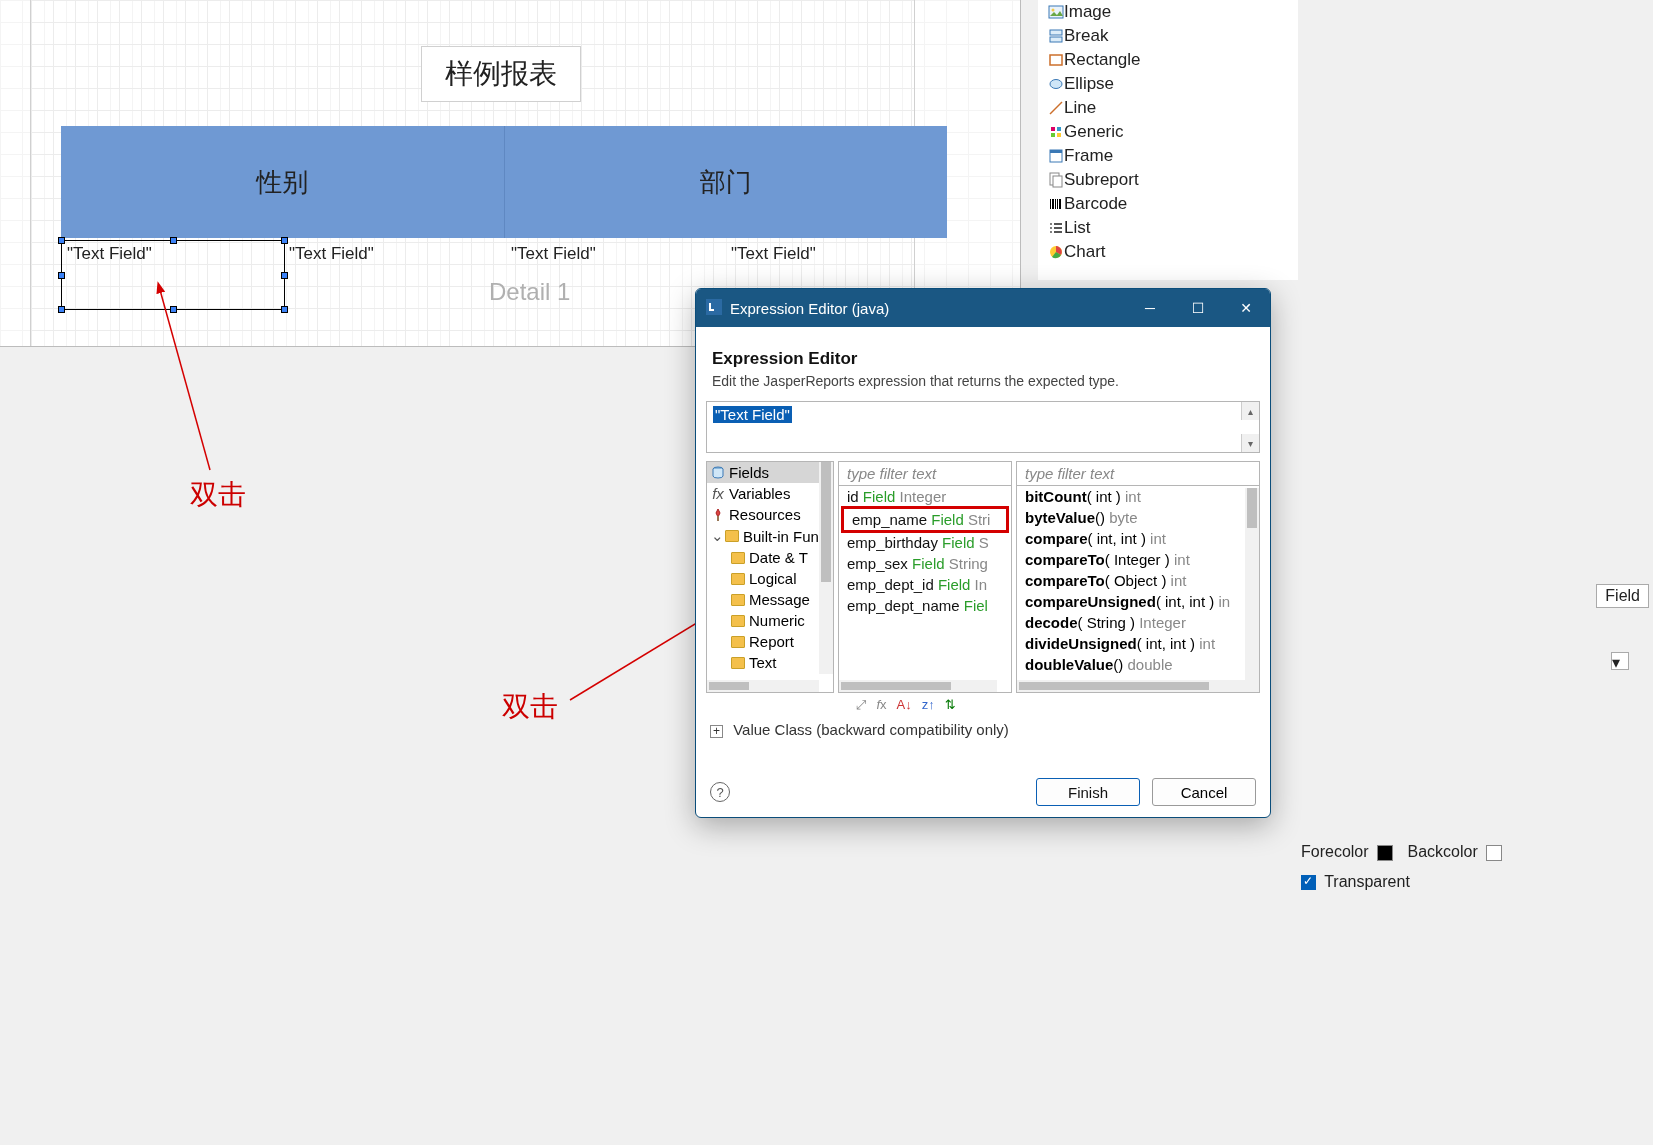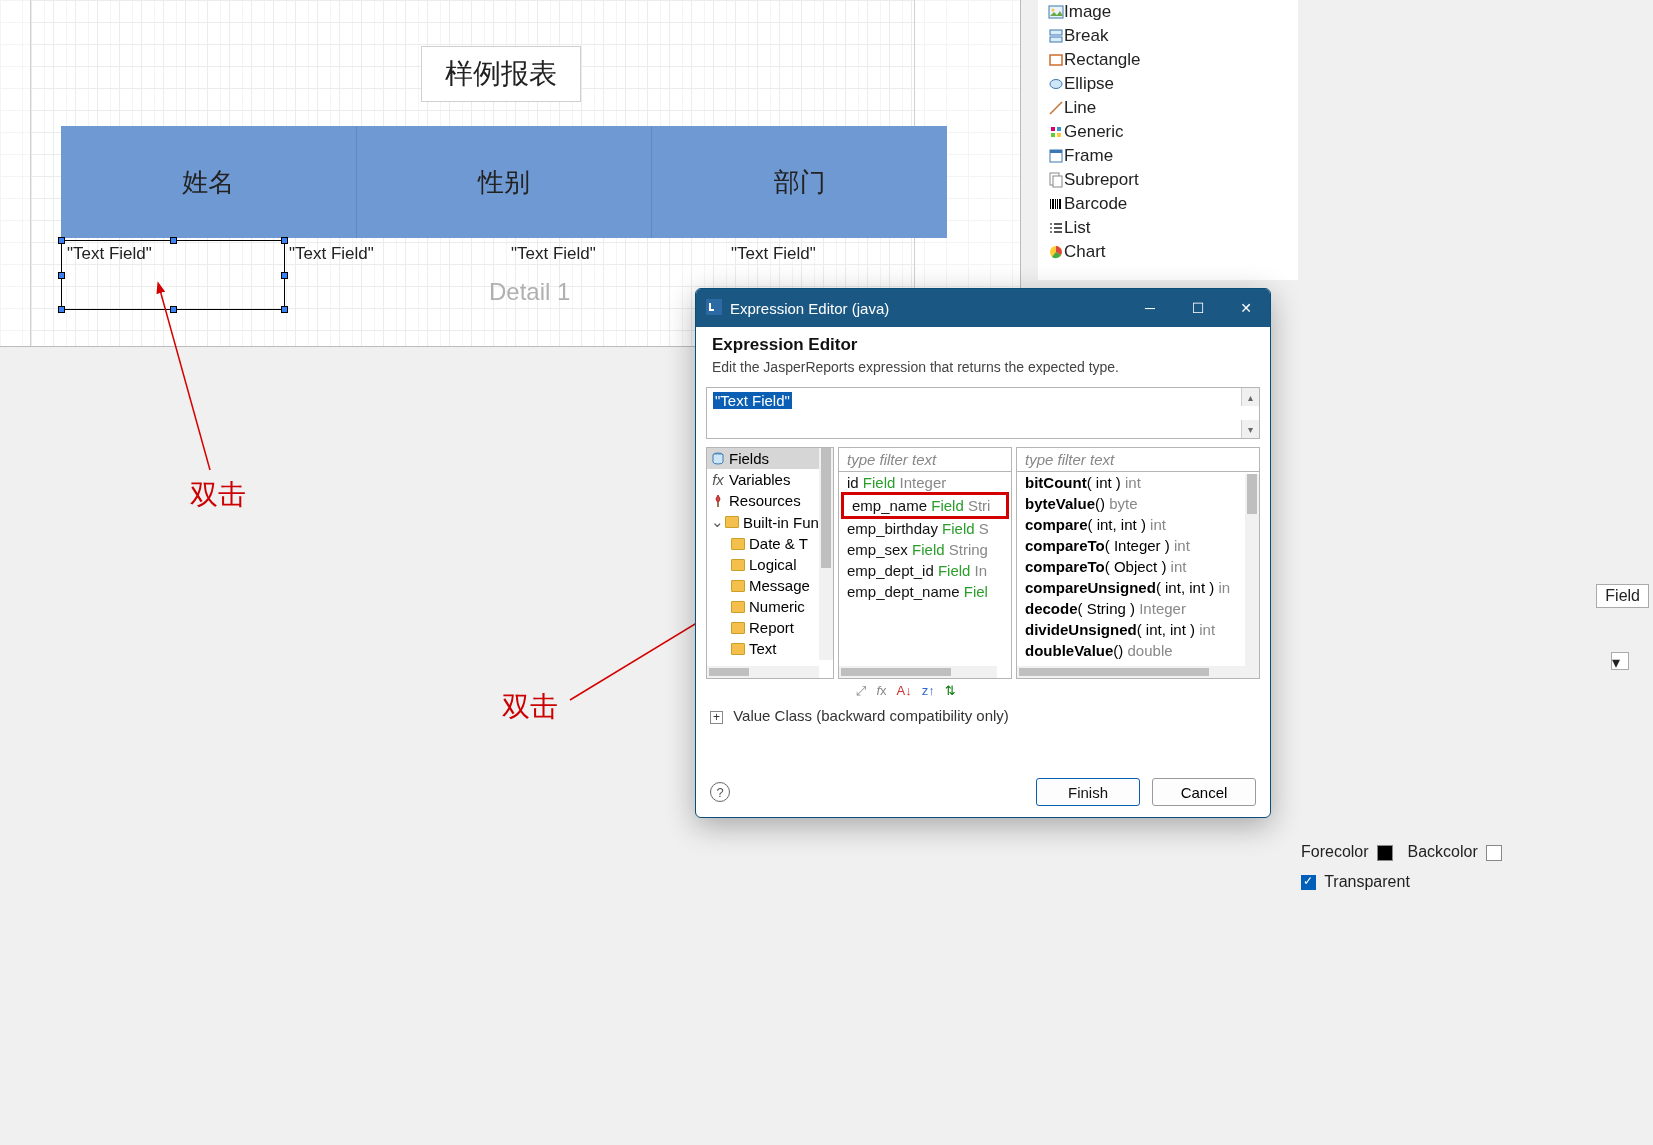--- a/index.html
+++ b/index.html
@@ -36,21 +36,21 @@
   .rightstrip { position:absolute; right:0; top:570px; width:360px; font-size:16px; color:#222; }
   .chk { width:15px; height:15px; border:1px solid #767676; display:inline-block; vertical-align:middle; margin-right:4px; }
   .chk.on { background:#005fb8; border-color:#005fb8; position:relative; }
   .chk.on::after { content:"✓"; color:#fff; font-size:12px; position:absolute; left:1px; top:-2px; }
 
   
   .dlg { position:absolute; left:695px; top:288px; width:576px; height:530px; background:#fff; border:1px solid #0b4d7a; border-radius:6px; box-shadow:0 8px 30px rgba(0,0,0,.3); overflow:hidden; }
   .dlg-titlebar { height:38px; background:#1a5783; display:flex; align-items:center; color:#fff; font-size:15px; padding-left:10px; }
   .dlg-titlebar .wicons { margin-left:auto; display:flex; }
   .wbtn { width:48px; height:38px; display:flex; align-items:center; justify-content:center; color:#fff; font-size:14px; }
-  .dlg-head { padding:8px 16px 4px 16px; }
+  .dlg-head { padding:22px 16px 4px 16px; }
   .dlg-head h2 { font-size:17px; font-weight:600; color:#111; }
   .dlg-head p  { font-size:14px; color:#444; margin-top:4px; }
   .dlg-expr { margin:8px 10px 0 10px; height:52px; border:1px solid #b5b5b5; font-size:15px; padding:4px 6px; position:relative; }
   .dlg-expr .sel { background:#0a5fb4; color:#fff; padding:0 2px; }
   .dlg-expr .scrollbtn { position:absolute; right:0; width:18px; height:18px; background:#f0f0f0; border-left:1px solid #ccc; display:flex;align-items:center;justify-content:center;font-size:10px;color:#666; }
   .dlg-cols { display:flex; margin:8px 10px 0 10px; gap:4px; height:232px; }
   .col { border:1px solid #b5b5b5; overflow:hidden; position:relative; font-size:15px; }
   .col1 { width:128px; }
   .col2 { width:174px; }
   .col3 { flex:1; }
@@ -85,21 +85,20 @@
   .db-ico svg, .pal-ico svg { width:16px; height:16px; }
 </style>
 </head>
 <body>
 
 <div class="canvas-wrap">
   <div class="canvas-inner">
     <div class="report-title-box">样例报表</div>
 
     <div class="header-row">
-      <div class="header-cell">姓名</div>
       <div class="header-cell">性别</div>
       <div class="header-cell">部门</div>
     </div>
 
     <div class="detail-row">
       <div class="detail-cell" style="left:6px">"Text Field"</div>
       <div class="detail-cell" style="left:228px">"Text Field"</div>
       <div class="detail-cell" style="left:450px">"Text Field"</div>
       <div class="detail-cell" style="left:670px">"Text Field"</div>
       <div class="detail-band-label">Detail 1</div>

